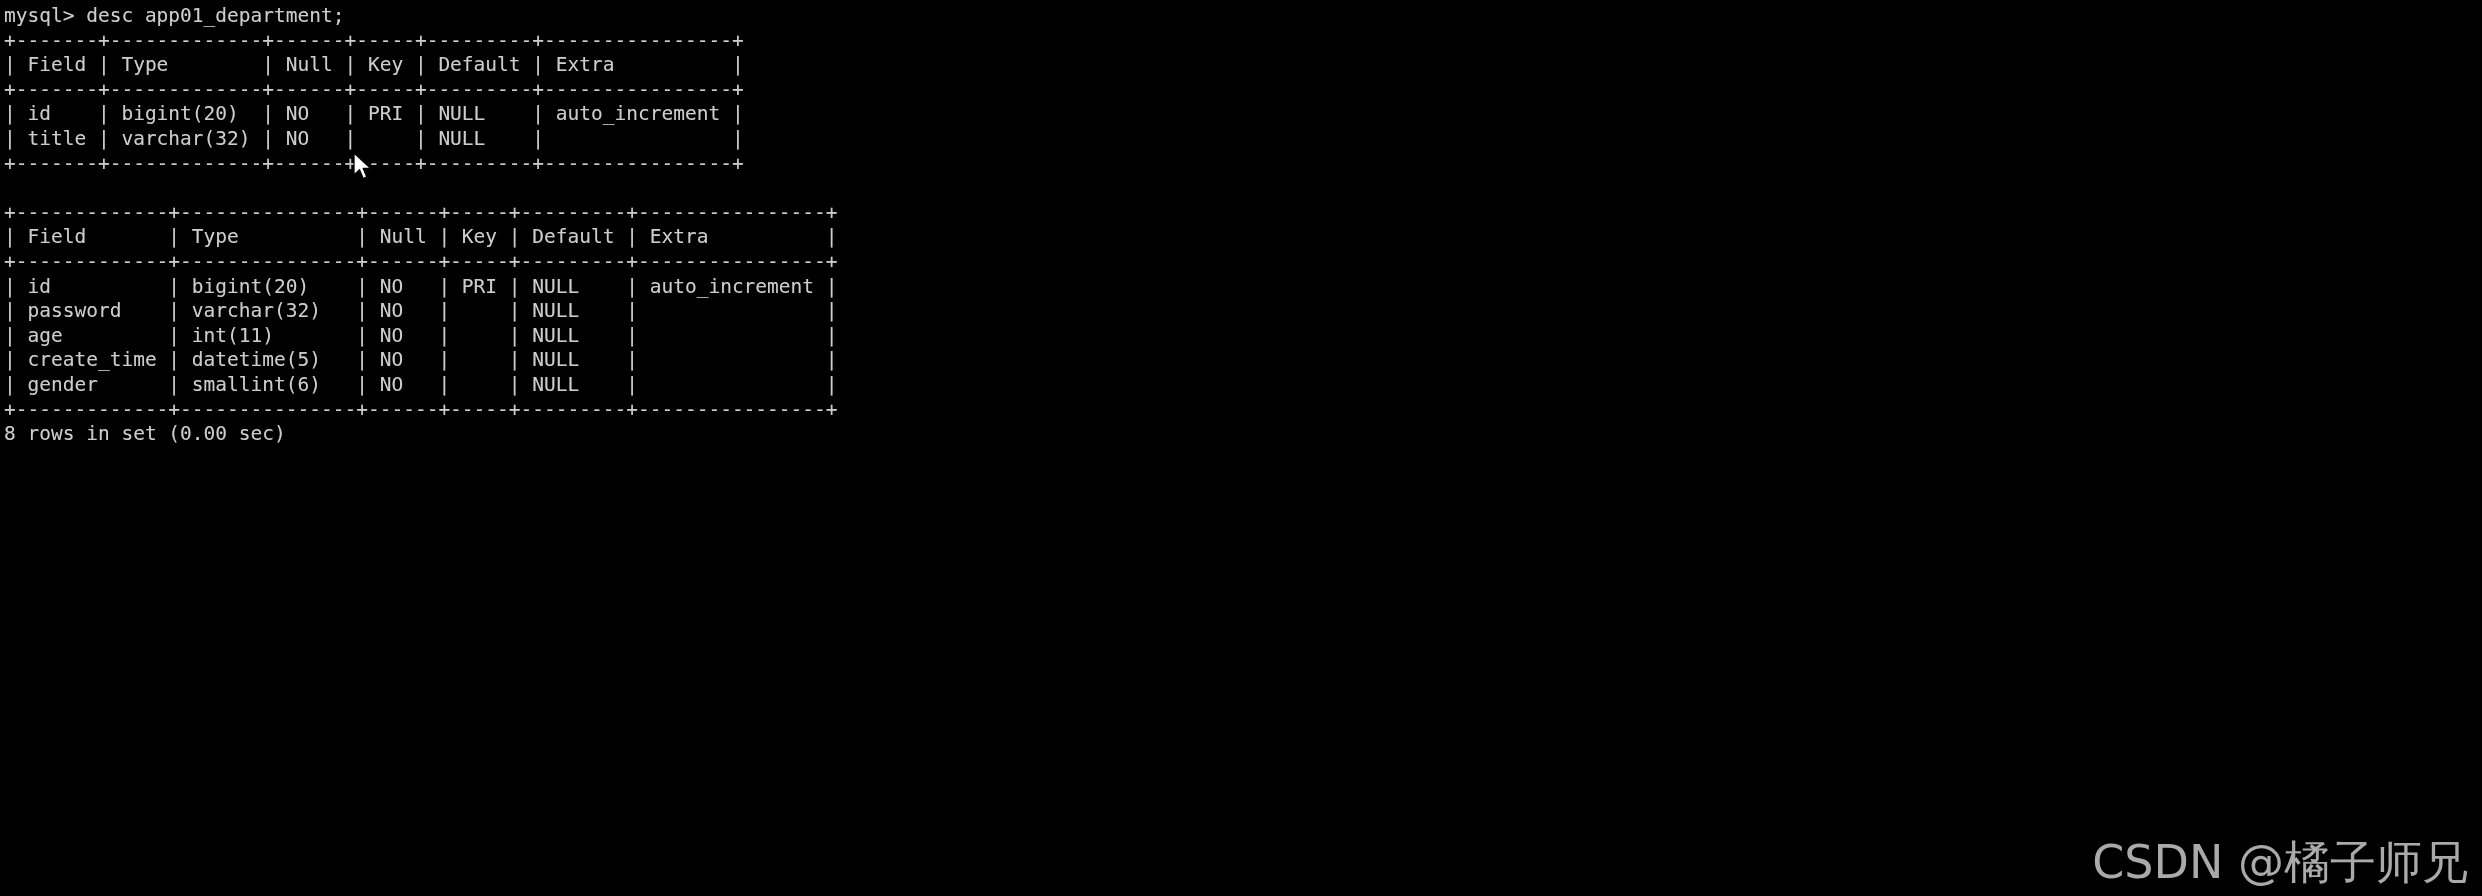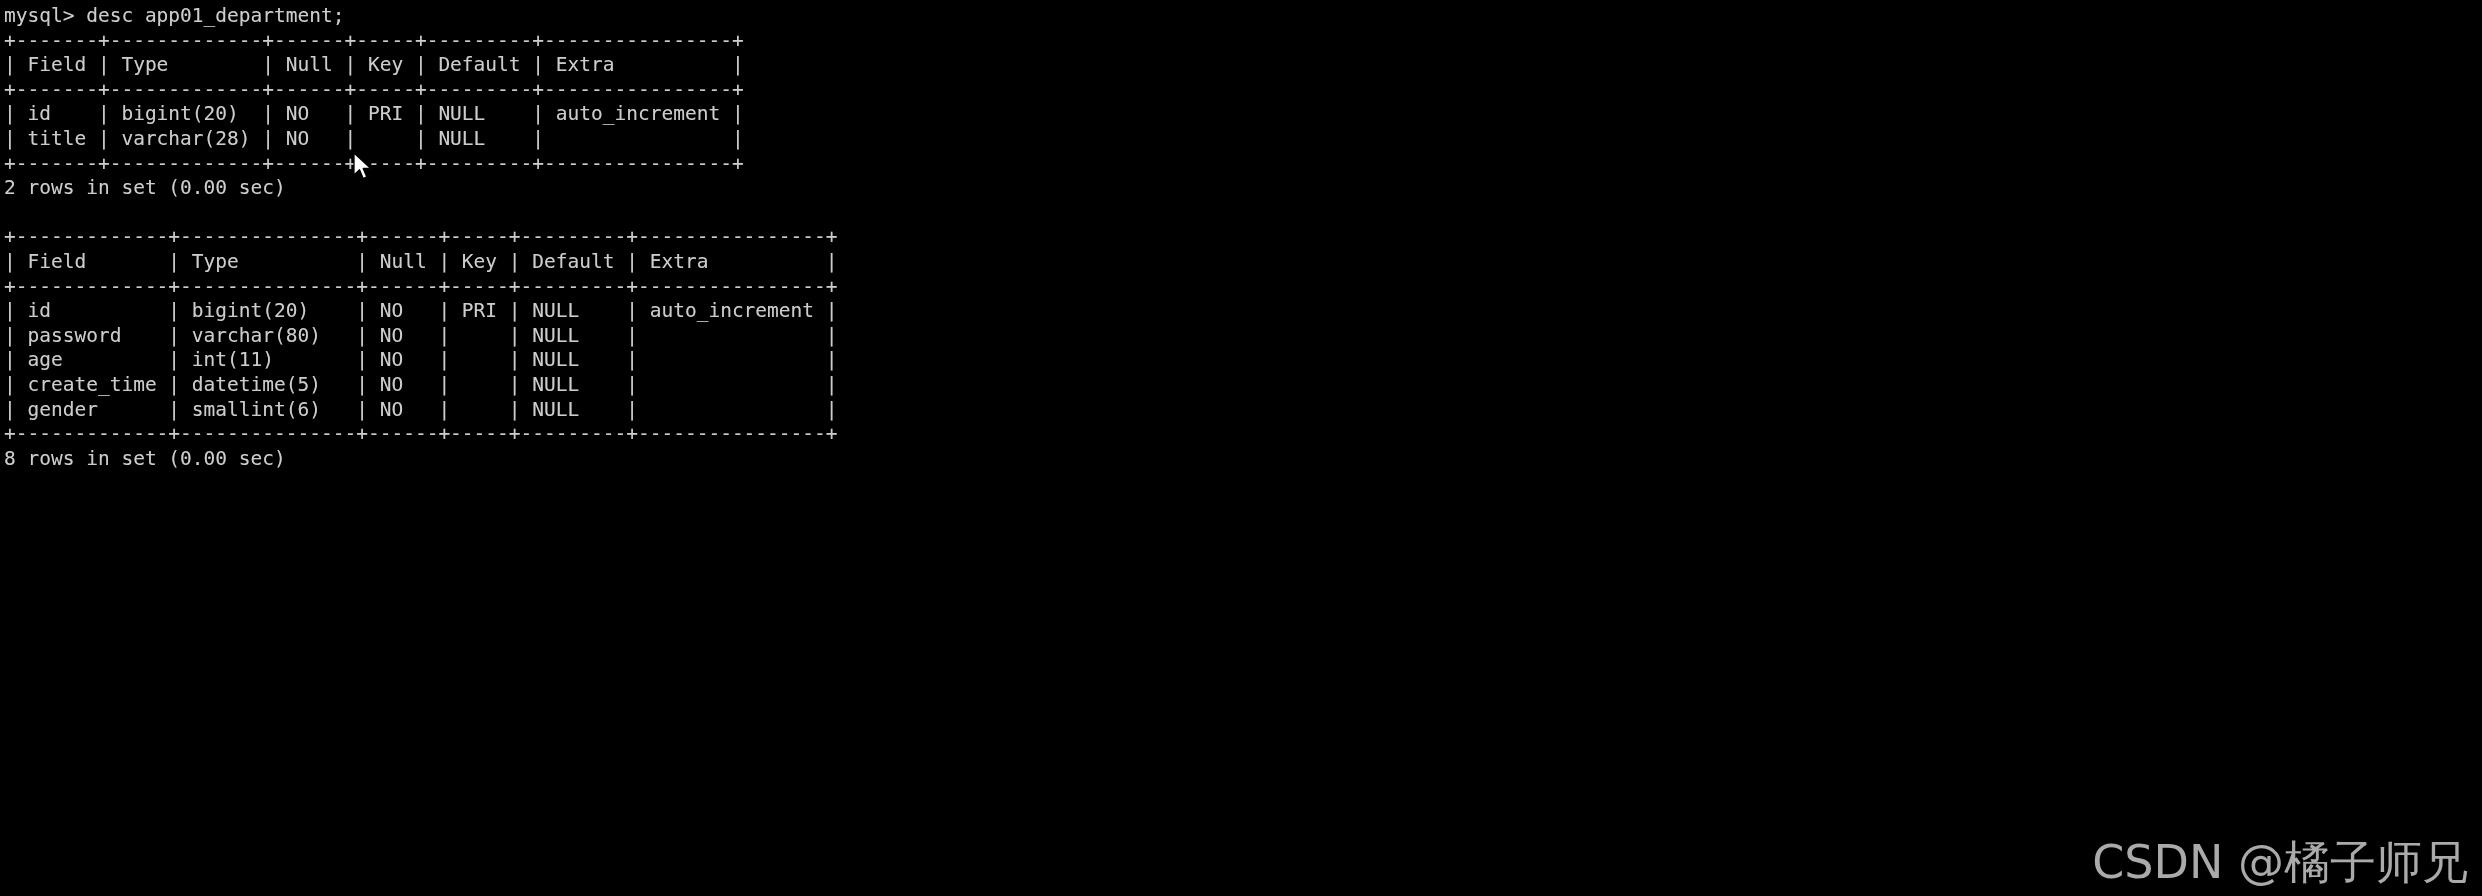--- a/index.html
+++ b/index.html
@@ -63,29 +63,28 @@
 </head>
 <body>
 
 <div id="terminal">
 
   <div class="term-line">mysql&gt; desc app01_department;</div>
   <div class="term-line">+-------+-------------+------+-----+---------+----------------+</div>
   <div class="term-line">| Field | Type        | Null | Key | Default | Extra          |</div>
   <div class="term-line">+-------+-------------+------+-----+---------+----------------+</div>
   <div class="term-line">| id    | bigint(20)  | NO   | PRI | NULL    | auto_increment |</div>
-  <div class="term-line">| title | varchar(28) | NO   |     | NULL    |                |</div>
+  <div class="term-line">| title | varchar(32) | NO   |     | NULL    |                |</div>
   <div class="term-line">+-------+-------------+------+-----+---------+----------------+</div>
-  <div class="term-line">2 rows in set (0.00 sec)</div>
   <div class="term-line blank-line"></div>
   <div class="term-line">+-------------+---------------+------+-----+---------+----------------+</div>
   <div class="term-line">| Field       | Type          | Null | Key | Default | Extra          |</div>
   <div class="term-line">+-------------+---------------+------+-----+---------+----------------+</div>
   <div class="term-line">| id          | bigint(20)    | NO   | PRI | NULL    | auto_increment |</div>
-  <div class="term-line">| password    | varchar(80)   | NO   |     | NULL    |                |</div>
+  <div class="term-line">| password    | varchar(32)   | NO   |     | NULL    |                |</div>
   <div class="term-line">| age         | int(11)       | NO   |     | NULL    |                |</div>
   <div class="term-line">| create_time | datetime(5)   | NO   |     | NULL    |                |</div>
   <div class="term-line">| gender      | smallint(6)   | NO   |     | NULL    |                |</div>
   <div class="term-line">+-------------+---------------+------+-----+---------+----------------+</div>
   <div class="term-line">8 rows in set (0.00 sec)</div>
 
 </div>
 
 <div id="mouse-cursor" style="left: 353px; top: 152px;">
   <svg width="22" height="32" viewBox="0 0 22 32" xmlns="http://www.w3.org/2000/svg">

